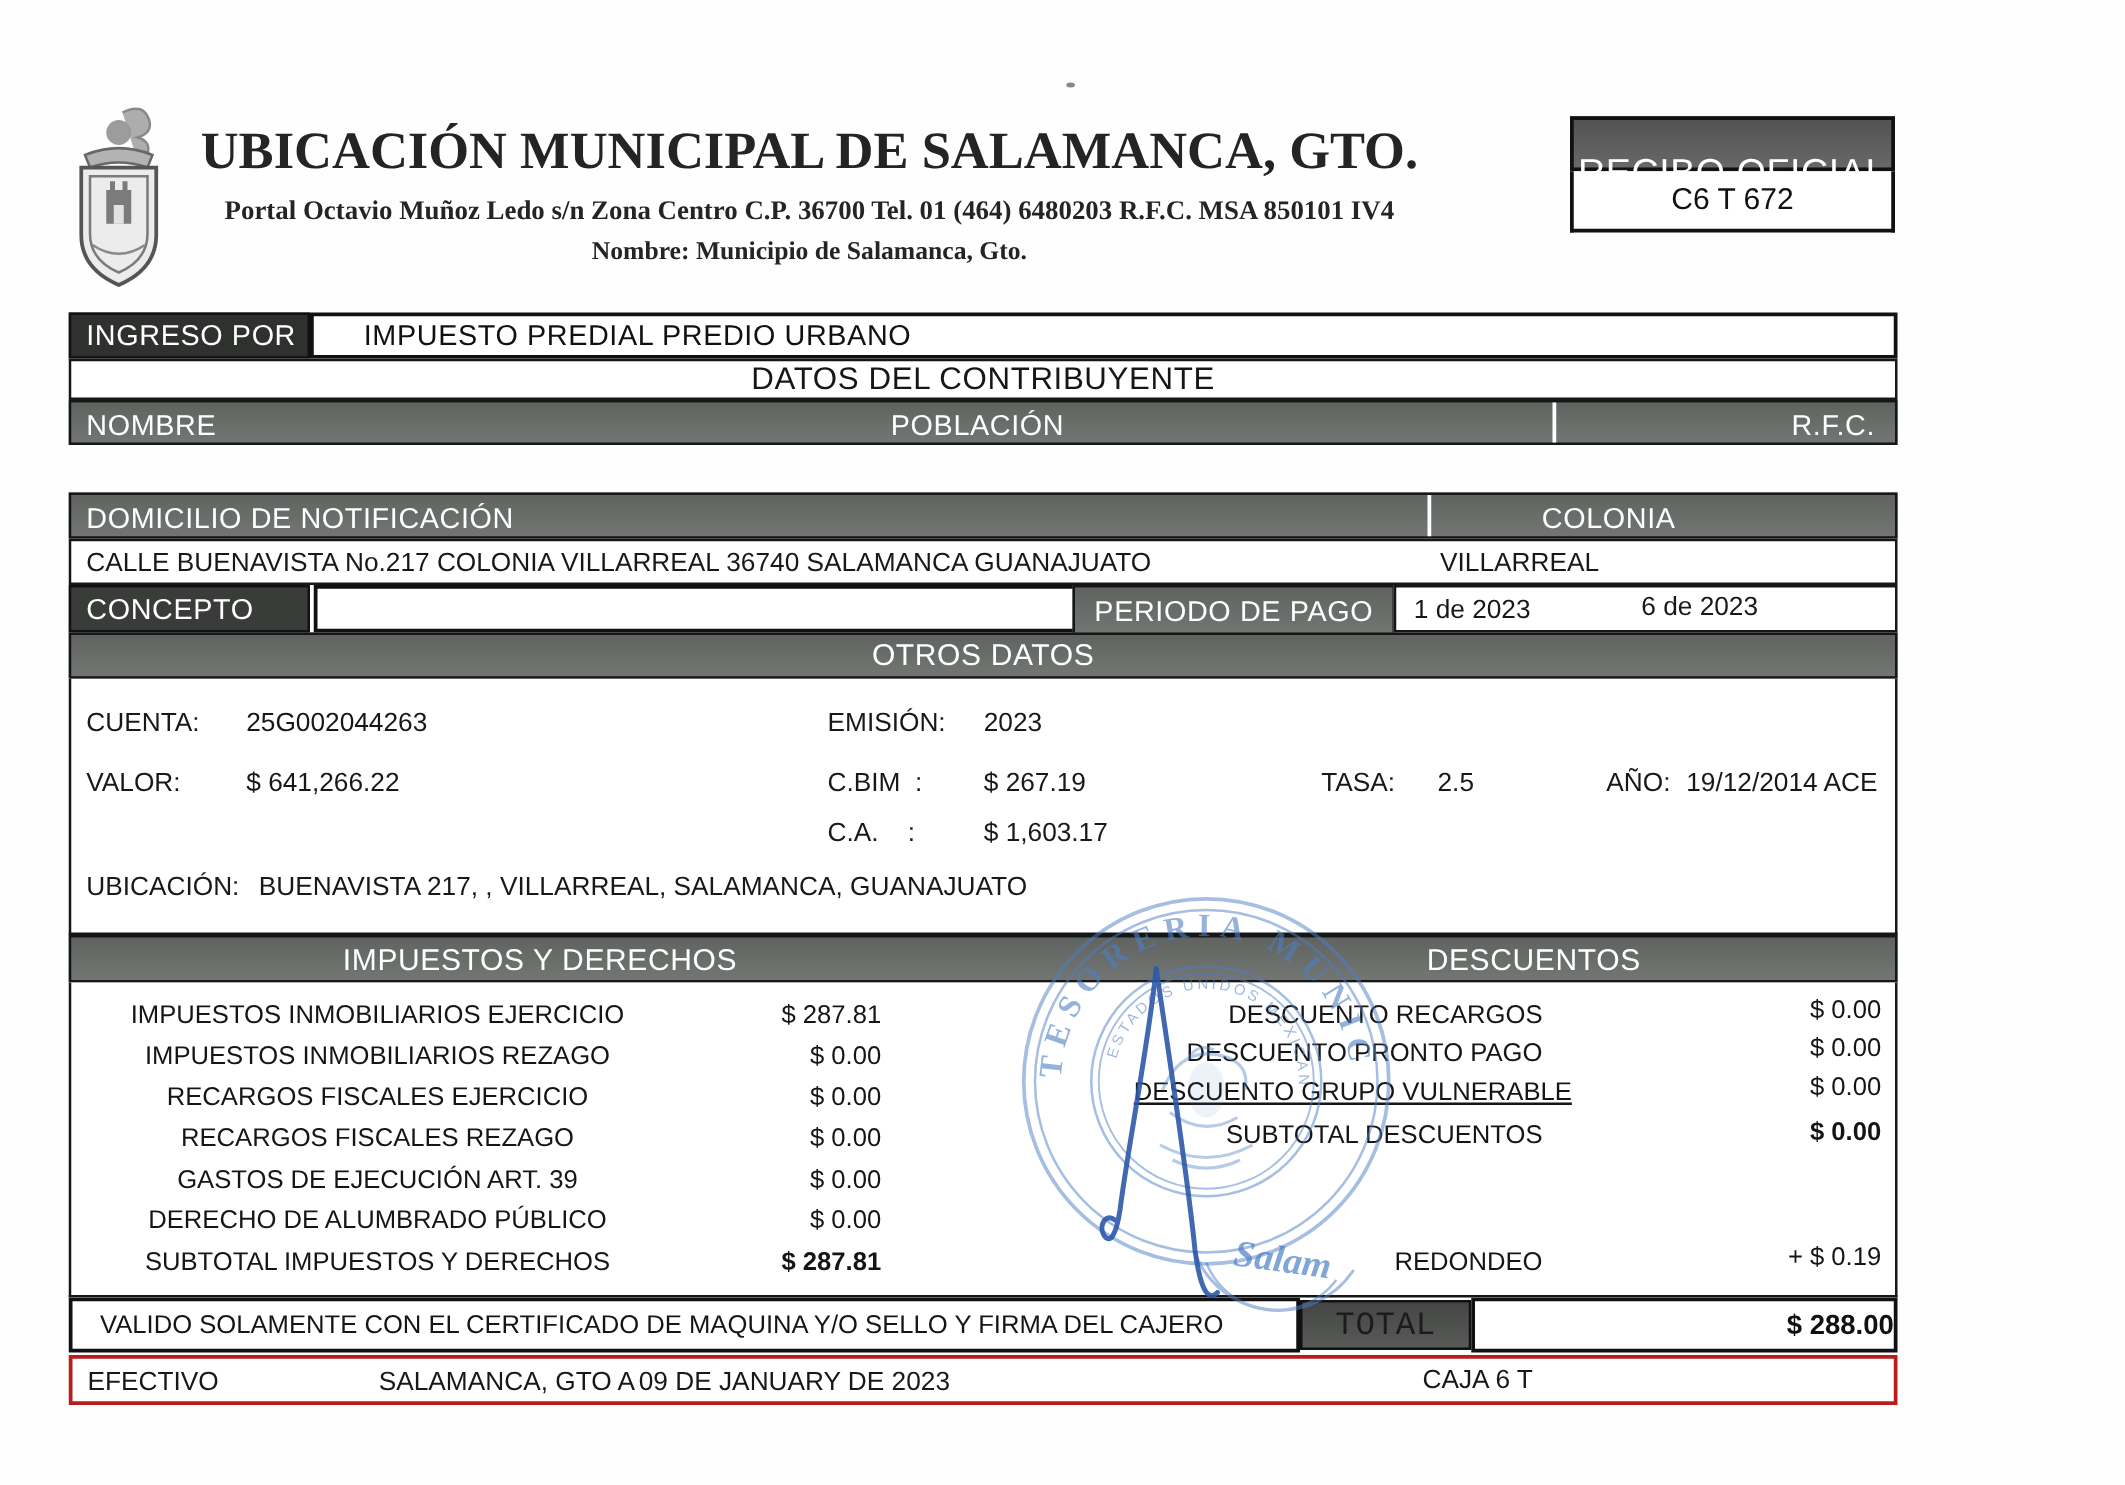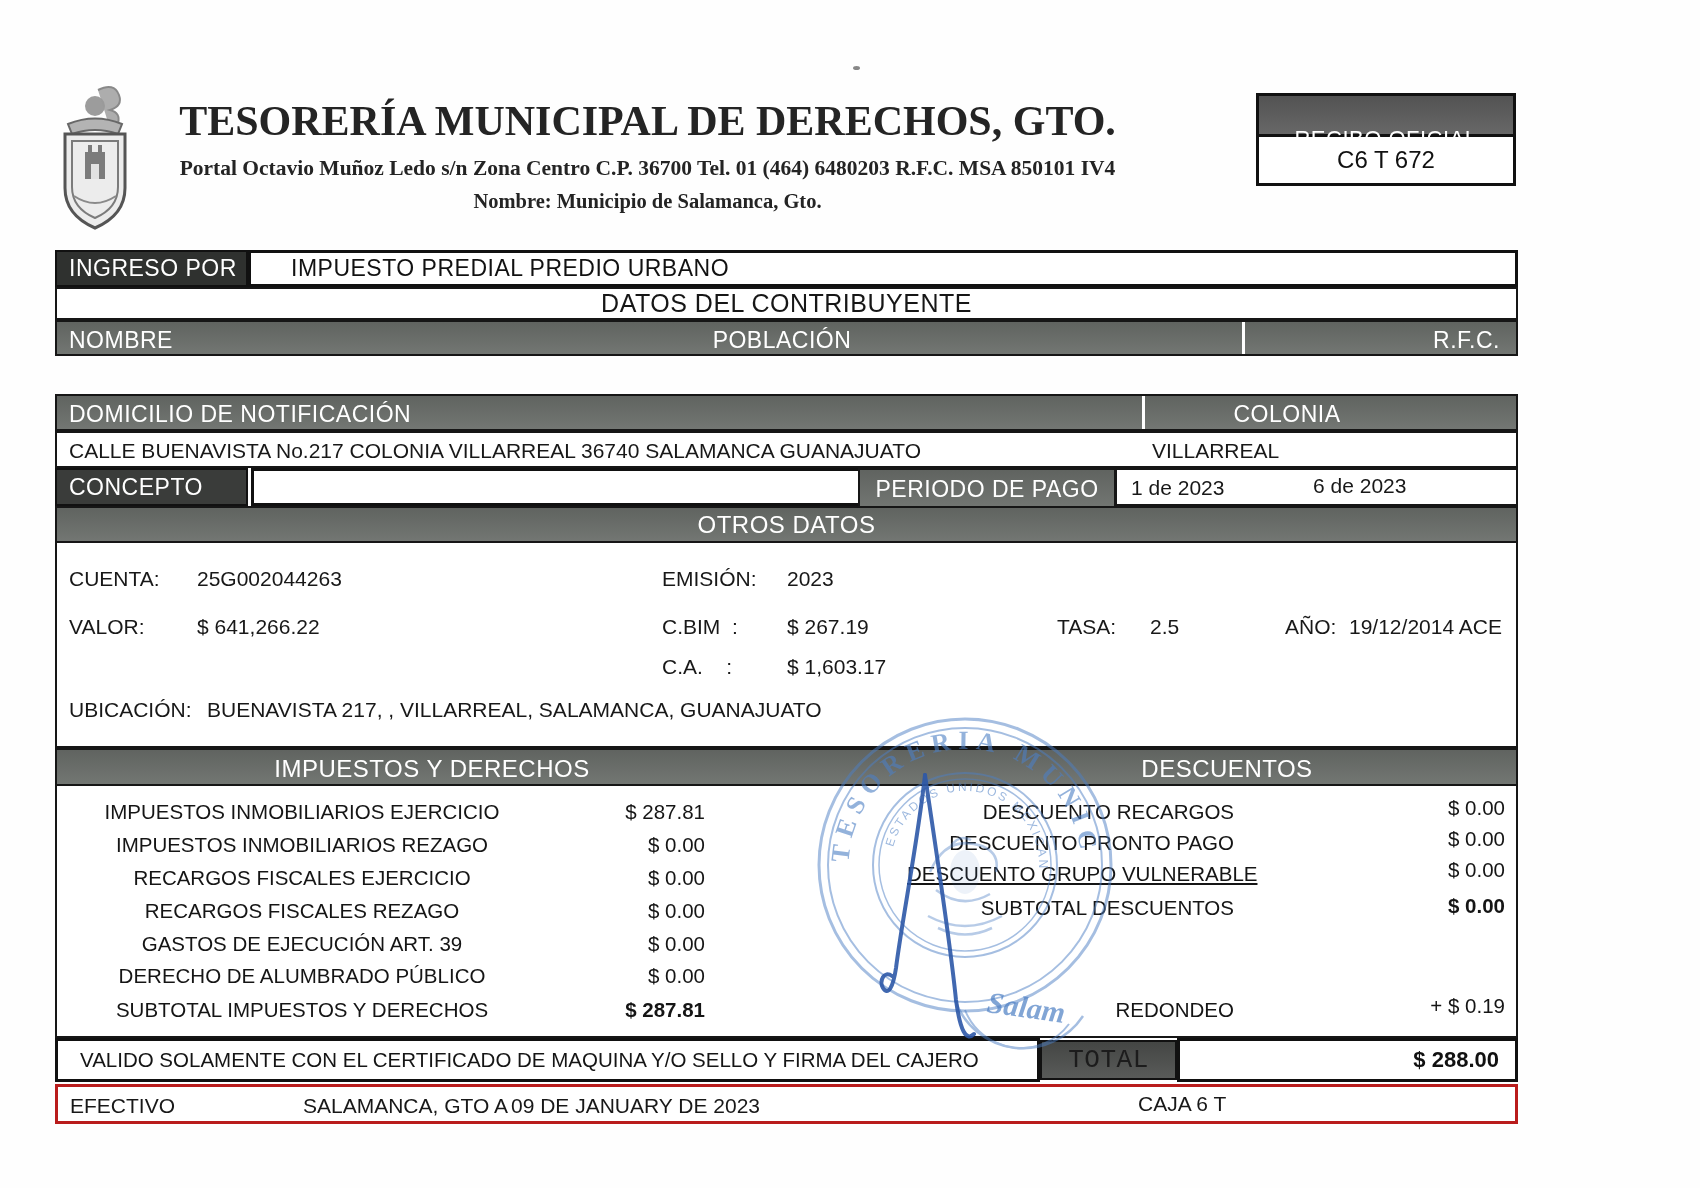--- a/index.html
+++ b/index.html
@@ -36,27 +36,27 @@
       <path d="M27 50 h60 v54 q0 27 -30 40 q-30 -13 -30 -40 z" fill="#ececec" stroke="#555" stroke-width="3"></path>
       <path d="M34 57 h46 v46 q0 21 -23 31 q-23 -10 -23 -31 z" fill="none" stroke="#7b7b7b" stroke-width="2"></path>
       <rect x="47" y="68" width="20" height="27" fill="#7b7b7b"></rect>
       <rect x="50" y="61" width="4" height="9" fill="#7b7b7b"></rect>
       <rect x="60" y="61" width="4" height="9" fill="#7b7b7b"></rect>
       <rect x="53" y="80" width="8" height="15" fill="#e2e2e2"></rect>
       <path d="M36 112 q21 14 42 0" fill="none" stroke="#8a8a8a" stroke-width="2"></path>
     </svg>
   </div>
 
-  <div class="abs serif center" style="left:160px;top:98px;width:975px;font-size:42px;line-height:46px;">TESORERÍA MUNICIPAL DE DERECHOS, GTO.</div>
+  <div class="abs serif center" style="left:160px;top:98px;width:975px;font-size:42px;line-height:46px;">UBICACIÓN MUNICIPAL DE SALAMANCA, GTO.</div>
   <div class="abs serif center" style="left:150px;top:156px;width:995px;font-size:21.5px;">Portal Octavio Muñoz Ledo s/n Zona Centro C.P. 36700 Tel. 01 (464) 6480203 R.F.C. MSA 850101 IV4</div>
   <div class="abs serif center" style="left:160px;top:190px;width:975px;font-size:20.5px;">Nombre: Municipio de Salamanca, Gto.</div>
 
   <div class="abs" style="left:1256px;top:93px;width:260px;">
     <div style="background:linear-gradient(0deg,rgba(255,255,255,.07),rgba(0,0,0,.1)),#5c5c5c;border:3px solid #111;height:38px;display:flex;align-items:center;justify-content:center;">
-      <span class="barlabel" style="font-size:22px;color:#fff;margin-top:48px;">RECIBO OFICIAL</span>
+      <span class="barlabel" style="font-size:30px;color:#fff;margin-top:48px;">RECIBO OFICIAL</span>
     </div>
     <div style="background:#fff;border:3px solid #111;border-top:none;height:46px;display:flex;align-items:center;justify-content:center;">
       <span style="font-size:24px;color:#111;">C6 T 672</span>
     </div>
   </div>
 
   <div class="band" style="top:250px;height:37px;text-align:center;">
     <div class="abs darkbar" style="left:0;top:0;width:193px;height:37px;display:flex;align-items:center;box-sizing:border-box;padding-left:12px;">
       <span class="barlabel">INGRESO POR</span>
     </div>
@@ -162,21 +162,21 @@
     <span class="abs itemamt right" style="left:1308px;top:208px;width:140px;">+ $ 0.19</span>
   </div>
 
   <div class="band" style="top:1038px;height:44px;">
     <div class="abs" style="left:0;top:0;width:985px;height:44px;background:#fff;border:3px solid #111;box-sizing:border-box;display:flex;align-items:center;padding-left:22px;">
       <span style="font-size:20.5px;color:#151515;white-space:nowrap;">VALIDO SOLAMENTE CON EL CERTIFICADO DE MAQUINA Y/O SELLO Y FIRMA DEL CAJERO</span>
     </div>
     <div class="abs" style="left:985px;top:2px;width:137px;height:40px;background:linear-gradient(0deg,rgba(255,255,255,.07),rgba(0,0,0,.1)),#4c4e4c;border:2px solid #111;box-sizing:border-box;display:flex;align-items:center;justify-content:center;">
       <span class="barlabel" style="font-size:26px;font-family:Liberation Mono, monospace;">TOTAL</span>
     </div>
-    <div class="abs" style="left:1122px;top:0;width:341px;height:44px;background:#fff;border:3px solid #111;box-sizing:border-box;display:flex;align-items:center;justify-content:flex-end;padding-right:16px;">
+    <div class="abs" style="left:1122px;top:0;width:341px;height:44px;background:#fff;border:3px solid #111;box-sizing:border-box;display:flex;align-items:center;justify-content:flex-end;">
       <span class="bold" style="font-size:22px;color:#111;">$ 288.00</span>
     </div>
   </div>
 
   <div class="band" style="top:1084px;height:40px;background:#fff;border:3px solid #b91c1c;">
     <span class="abs val" style="left:12px;top:7px;">EFECTIVO</span>
     <span class="abs val" style="left:245px;top:7px;">SALAMANCA, GTO A</span>
     <span class="abs val" style="left:453px;top:7px;">09 DE JANUARY DE 2023</span>
     <span class="abs val" style="left:1080px;top:5px;">CAJA 6 T</span>
   </div>

